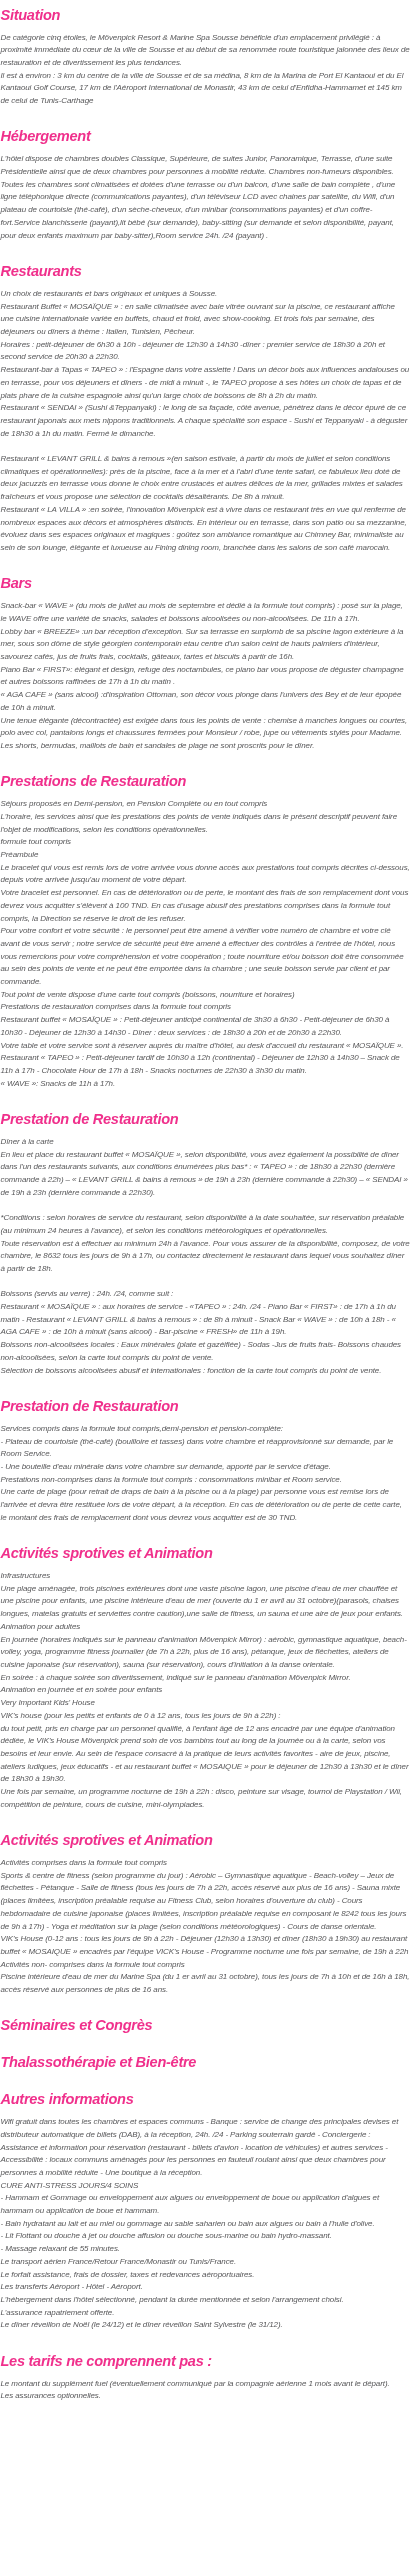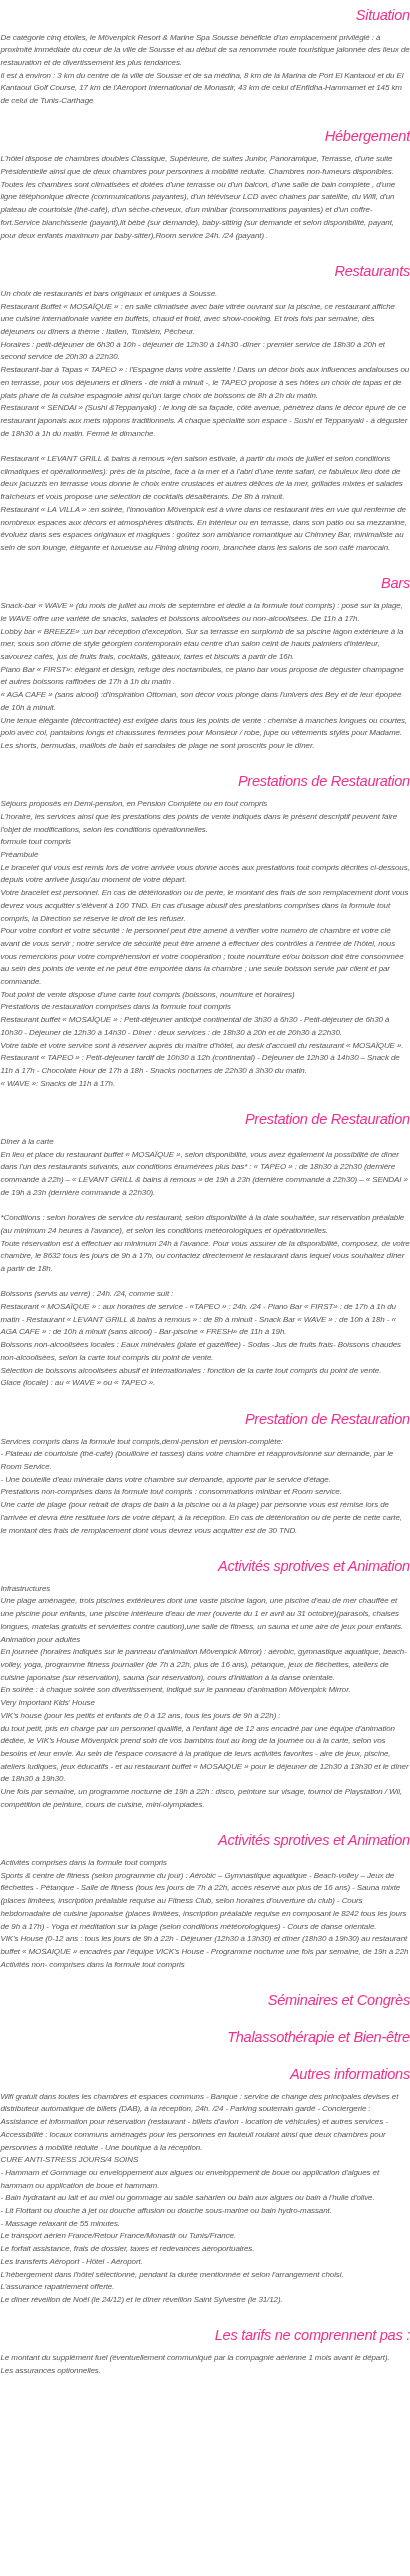--- a/index.html
+++ b/index.html
@@ -12,27 +12,26 @@
     font-family: "Liberation Sans", sans-serif;
   }
   #doc {
     width: 411px;
     padding: 3.3px 1.1px 16.3px 0.5px;
     box-sizing: border-box;
   }
   .section-heading {
     font-family: "Liberation Sans", sans-serif;
     font-style: italic;
-    font-weight: 400;
+    font-weight: 700;
     font-size: 14.6px;
     letter-spacing: -0.3px;
     line-height: 16.3px;
     margin: 20.6px 0 8.7px 0;
     color: var(--heading-color, #f0308c);
-    text-align: right;
   }
   .section-heading:first-child {
     margin-top: 3.3px;
   }
   .para {
     font-family: "Liberation Sans", sans-serif;
     font-style: italic;
     font-weight: 400;
     font-size: 8px;
     line-height: 12.7px;
@@ -86,42 +85,43 @@
     <p class="para">Dîner à la carte</p>
     <p class="para">En lieu et place du restaurant buffet « MOSAÏQUE », selon disponibilité, vous avez également la possibilité de dîner dans l'un des restaurants suivants, aux conditions énumérées plus bas* : « TAPEO » : de 18h30 à 22h30 (dernière commande à 22h) – « LEVANT GRILL &amp; bains à remous » de 19h à 23h (dernière commande à 22h30) – « SENDAI » de 19h à 23h (dernière commande à 22h30).</p>
     <div class="blank-line"></div>
     <p class="para">*Conditions : selon horaires de service du restaurant, selon disponibilité à la date souhaitée, sur réservation préalable (au minimum 24 heures à l'avance), et selon les conditions météorologiques et opérationnelles.</p>
     <p class="para">Toute réservation est à effectuer au minimum 24h à l'avance. Pour vous assurer de la disponibilité, composez, de votre chambre, le 8632 tous les jours de 9h à 17h, ou contactez directement le restaurant dans lequel vous souhaitez  dîner à partir de 18h.</p>
     <div class="blank-line"></div>
     <p class="para">Boissons  (servis au verre) : 24h. /24, comme suit :</p>
     <p class="para">Restaurant « MOSAÏQUE » : aux horaires de service - «TAPEO » : 24h. /24 - Piano Bar « FIRST» : de 17h à 1h du matin - Restaurant « LEVANT GRILL &amp; bains à remous » : de 8h à minuit - Snack Bar « WAVE » : de 10h à 18h - « AGA CAFE » : de 10h à minuit (sans alcool) - Bar-piscine « FRESH» de 11h à 19h.</p>
     <p class="para">Boissons non-alcoolisées locales  : Eaux minérales (plate et gazéifiée) - Sodas -Jus de fruits frais- Boissons chaudes non-alcoolisées, selon la carte tout compris du point de vente.</p>
     <p class="para">Sélection de boissons alcoolisées abusif et internationales : fonction de la carte tout compris du point de vente.</p>
-    <p class="para">Glace (locale) : au « WAVE » ou « TAPEO ».</p>
     <h2 class="section-heading">Prestation de Restauration</h2>
     <p class="para">Services compris dans la formule tout compris,demi-pension et pension-complète:</p>
     <p class="para">- Plateau de courtoisie (thé-café)  (bouilloire et tasses) dans votre chambre et réapprovisionné sur demande, par le Room Service.</p>
     <p class="para">- Une bouteille d'eau minérale dans votre chambre sur demande, apporté par le service d'étage.</p>
     <p class="para">Prestations non-comprises dans la formule tout compris : consommations minibar et Room service.</p>
     <p class="para">Une carte de plage (pour retrait de draps de bain à la piscine ou à la plage) par personne vous est remise lors de l'arrivée et devra être restituée lors de votre départ, à la réception. En cas de détérioration ou de perte de cette carte, le montant des frais de remplacement dont vous devrez vous acquitter est de 30 TND.</p>
     <h2 class="section-heading">Activités sprotives et Animation</h2>
     <p class="para">Infrastructures</p>
     <p class="para">Une plage aménagée, trois piscines extérieures dont une vaste piscine lagon, une piscine d'eau de mer chauffée et une piscine pour enfants, une piscine intérieure d'eau de mer (ouverte du 1 er avril au 31 octobre)(parasols, chaises longues, matelas gratuits et serviettes contre caution),une salle de fitness, un sauna et une aire de jeux pour enfants.</p>
     <p class="para">Animation pour adultes</p>
     <p class="para">En journée (horaires indiqués sur le panneau d'animation Mövenpick Mirror) : aérobic, gymnastique aquatique, beach-volley, yoga, programme fitness journalier (de 7h à 22h, plus de 16 ans), pétanque, jeux de fléchettes, ateliers de cuisine japonaise (sur réservation), sauna (sur réservation), cours d'initiation à la danse orientale.</p>
     <p class="para">En soirée : à chaque soirée son divertissement, indiqué sur le panneau d'animation Mövenpick Mirror.</p>
+    <p class="para">Animation en journée et en soirée pour enfants</p>
     <p class="para">Very Important Kids' House</p>
     <p class="para">VIK's house (pour les petits et enfants de 0 à 12 ans, tous les jours de 9h à 22h) :</p>
     <p class="para">du tout petit, pris en charge par un personnel qualifié, à l'enfant âgé de 12 ans encadré par une équipe d'animation dédiée, le VIK's House Mövenpick prend soin de vos bambins tout au long de la journée ou à la carte, selon vos besoins et leur envie. Au sein de l'espace consacré à la pratique de leurs activités favorites  - aire de jeux, piscine, ateliers ludiques, jeux éducatifs - et au restaurant buffet « MOSAIQUE »  pour le déjeuner de 12h30 à 13h30 et le dîner de 18h30 à 19h30.</p>
     <p class="para">Une fois par semaine, un programme nocturne de 19h à 22h : disco, peinture sur visage, tournoi de Playstation / Wii, compétition de peinture, cours de cuisine, mini-olympiades.</p>
     <h2 class="section-heading">Activités sprotives et Animation</h2>
     <p class="para">Activités comprises dans la formule tout compris</p>
     <p class="para">Sports &amp; centre de fitness (selon programme du jour)  : Aérobic – Gymnastique aquatique - Beach-volley – Jeux de fléchettes - Pétanque - Salle de fitness (tous les jours de 7h à 22h, accès réservé aux plus de 16 ans) - Sauna mixte (places limitées, inscription préalable requise au Fitness Club, selon horaires d'ouverture du club) - Cours hebdomadaire de cuisine japonaise (places limitées, inscription préalable requise en composant le 8242 tous les jours de 9h à 17h) - Yoga et méditation sur la plage (selon conditions météorologiques) - Cours de danse orientale.</p>
     <p class="para">VIK's House (0-12 ans  : tous les jours de 9h à 22h - Déjeuner (12h30 à 13h30) et dîner (18h30 à 19h30) au restaurant buffet « MOSAIQUE » encadrés par l'équipe VICK's House - Programme nocturne une fois par semaine, de 19h à 22h</p>
     <p class="para">Activités non- comprises dans la formule tout compris</p>
+    <p class="para">Piscine intérieure d'eau de mer du Marine Spa (du 1 er  avril au 31 octobre), tous les jours de 7h à 10h et de 16h à 18h, accès réservé aux personnes de plus de 16 ans.</p>
     <h2 class="section-heading">Séminaires et Congrès</h2>
     <h2 class="section-heading">Thalassothérapie et Bien-être</h2>
     <h2 class="section-heading">Autres informations</h2>
     <p class="para">Wifi gratuit dans toutes les chambres et espaces communs - Banque : service de change des principales devises et distributeur automatique de  billets (DAB), à la réception, 24h. /24 - Parking souterrain gardé - Conciergerie : Assistance et information pour réservation (restaurant - billets d'avion - location de véhicules) et autres services - Accessibilité : locaux communs aménagés pour les personnes en fauteuil roulant  ainsi que deux chambres pour personnes à mobilité réduite - Une boutique à la réception.</p>
     <p class="para">CURE ANTI-STRESS JOURS/4 SOINS</p>
     <p class="para">- Hammam et Gommage ou enveloppement aux algues ou enveloppement de boue ou application d'algues et hammam ou application de boue et hammam.</p>
     <p class="para">- Bain hydratant au lait et au miel ou gommage au sable saharien ou bain aux algues ou bain à l'huile d'olive.</p>
     <p class="para">- Lit Flottant ou douche à jet ou douche affusion ou douche sous-marine ou bain hydro-massant.</p>
     <p class="para">- Massage relaxant de 55 minutes.</p>
     <p class="para">Le transport aérien France/Retour France/Monastir ou Tunis/France.</p>

